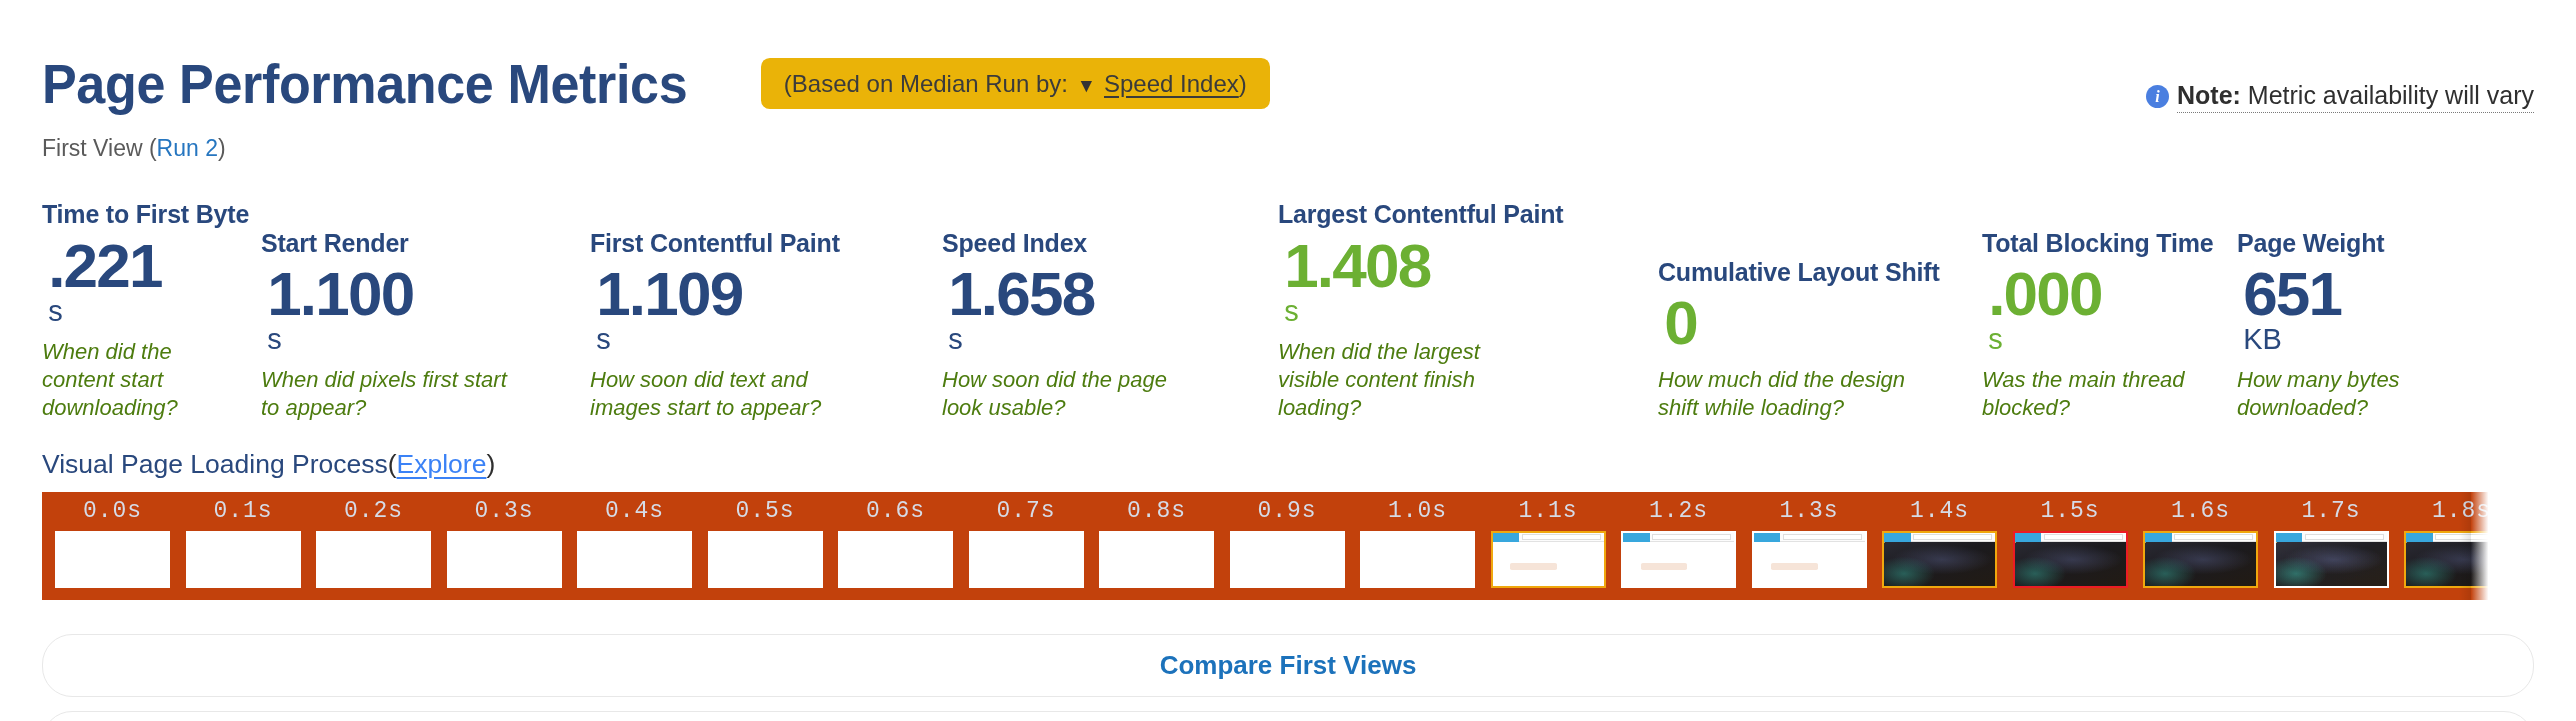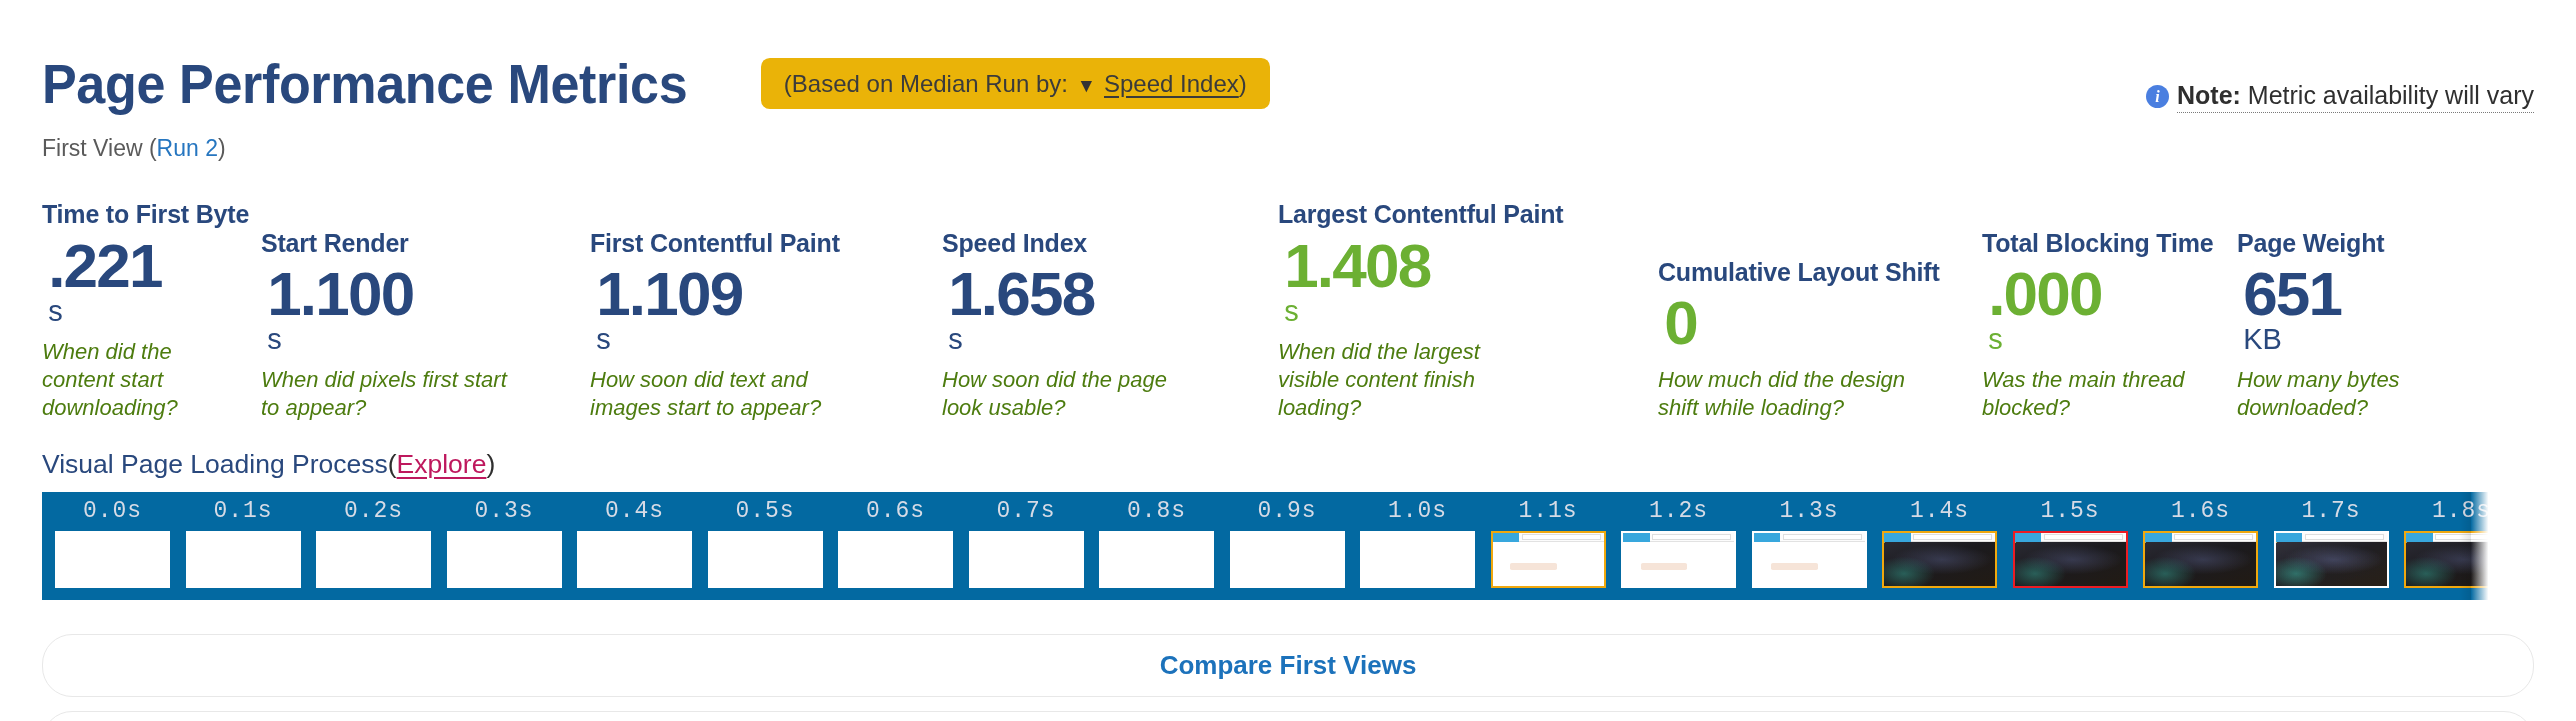--- a/index.html
+++ b/index.html
@@ -155,34 +155,34 @@
   
   .vpl-heading {
     margin-top: 26.5px;
     font-size: 26.5px;
     color: #29487d;
     font-family: "Liberation Sans Narrow", "Liberation Sans", sans-serif;
   }
   .vpl-heading .strong { font-weight: 400; }
   .vpl-heading .paren { font-weight: 400; color: #2f2f2f; }
   .vpl-heading a {
-    color: #be185d;
+    color: #3b82f6;
     text-decoration: underline;
     text-underline-offset: 3.5px;
     cursor: pointer;
   }
 
   .filmstrip-wrap {
     position: relative;
     margin-top: 12.4px;
     width: 2475px;
     overflow: hidden;
   }
   .filmstrip {
-    background: #0369a1;
+    background: #c2410c;
     display: flex;
     align-items: flex-end;
     padding: 5.3px 0 12.4px 0;
     width: max-content;
   }
   .frame {
     width: 127px;
     margin-left: 3.5px;
     display: flex;
     flex-direction: column;

